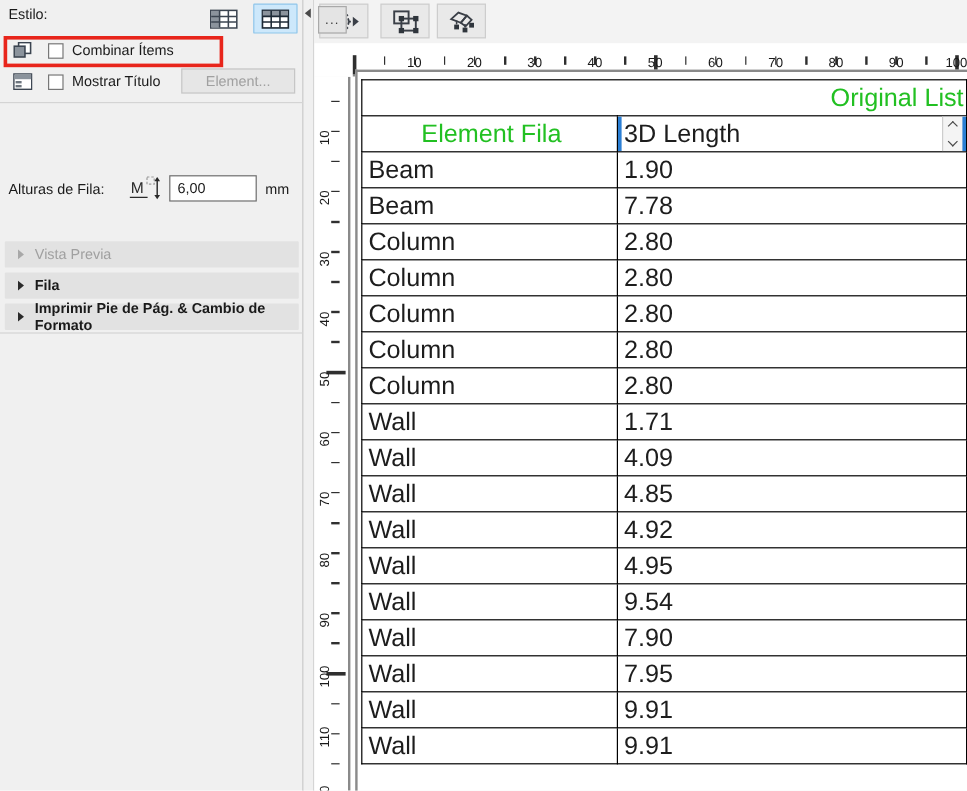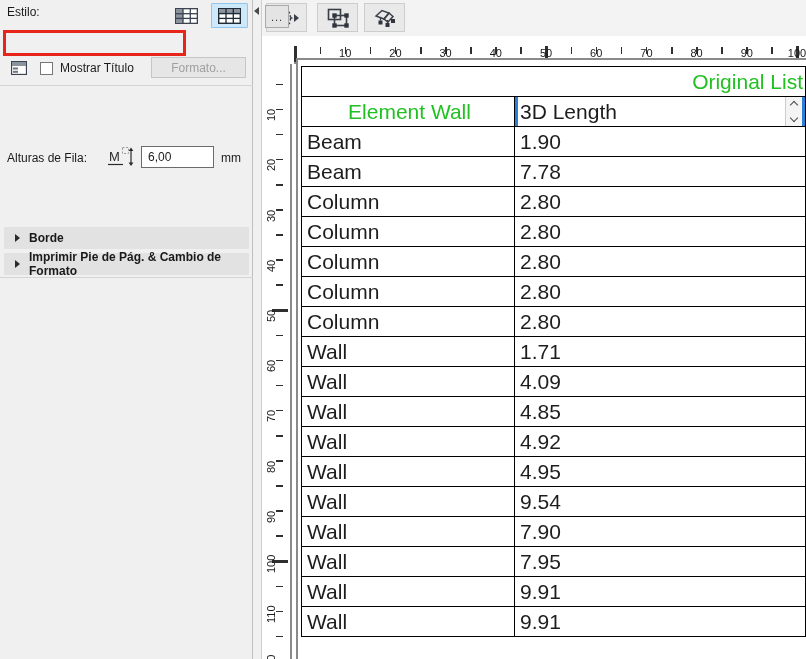--- a/index.html
+++ b/index.html
@@ -252,35 +252,45 @@
           <rect x="0.5" y="0.5" width="22" height="15" fill="#ffffff" stroke="#1e2a36" stroke-width="1.8"></rect>
           <rect x="1" y="1" width="21" height="4.6" fill="#8b939c"></rect>
           <line x1="8" y1="1" x2="8" y2="15" stroke="#1e2a36" stroke-width="1.3"></line>
           <line x1="15.3" y1="1" x2="15.3" y2="15" stroke="#1e2a36" stroke-width="1.3"></line>
           <line x1="1" y1="5.6" x2="22" y2="5.6" stroke="#1e2a36" stroke-width="1.4"></line>
           <line x1="1" y1="10.4" x2="22" y2="10.4" stroke="#1e2a36" stroke-width="1.3"></line>
         </svg>
       </div>
     </div>
 
+    <div class="opt-row" style="top:30px; width:253px;">
+      <span class="opt-icon">
+        <svg width="16" height="15" viewBox="0 0 16 15">
+          <rect x="4.5" y="0.5" width="10" height="9" fill="#ffffff" stroke="#3b4450" stroke-width="1.3"></rect>
+          <rect x="0.8" y="3.5" width="9" height="9" fill="#8b939c" stroke="#3b4450" stroke-width="1.3"></rect>
+        </svg>
+      </span>
+      <span class="cbx"></span>
+      <span class="opt-txt">Combinar Ítems</span>
+    </div>
 
     <div class="opt-row" style="top:56px; width:253px;">
       <span class="opt-icon">
         <svg width="16" height="14" viewBox="0 0 16 14">
           <rect x="0.5" y="0.5" width="15" height="13" fill="#ffffff" stroke="#3b4450" stroke-width="1.3"></rect>
           <rect x="1" y="1" width="14" height="4" fill="#8b939c"></rect>
           <rect x="2" y="6.5" width="5" height="2" fill="#6d757e"></rect>
           <rect x="2" y="9.8" width="5" height="2" fill="#6d757e"></rect>
         </svg>
       </span>
       <span class="cbx"></span>
       <span class="opt-txt">Mostrar Título</span>
     </div>
 
-    <div id="edit-btn">Formato...</div>
+    <div id="edit-btn">Element...</div>
 
     <div id="red-box"></div>
 
     <div class="divider" style="top:85px;"></div>
 
 
 
     <div id="rowh-label">Alturas de Fila:</div>
     <span id="rowh-icon">
       <svg width="28" height="22" viewBox="0 0 28 22">
@@ -288,23 +298,27 @@
         <line x1="0" y1="18.5" x2="15" y2="18.5" stroke="#2a2a2a" stroke-width="1.2"></line>
         <rect x="14.5" y="1.5" width="6" height="6" fill="none" stroke="#9a9a9a" stroke-width="1" stroke-dasharray="2 1.6"></rect>
         <line x1="23" y1="3" x2="23" y2="18" stroke="#2a2a2a" stroke-width="1.2"></line>
         <path d="M23 1.5 L20.6 5 L25.4 5 Z" fill="#2a2a2a"></path>
         <path d="M23 20 L20.6 16.5 L25.4 16.5 Z" fill="#2a2a2a"></path>
       </svg>
     </span>
     <div id="rowh-input">6,00</div>
     <div id="rowh-unit">mm</div>
 
+    <div class="accordion dis" style="top:201px;">
+      <span class="tri"></span>
+      <span class="alabel">Vista Previa</span>
+    </div>
     <div class="accordion" style="top:227px;">
       <span class="tri"></span>
-      <span class="alabel">Borde</span>
+      <span class="alabel">Fila</span>
     </div>
     <div class="accordion" style="top:253px;">
       <span class="tri"></span>
       <span class="alabel">Imprimir Pie de Pág. &amp; Cambio de Formato</span>
     </div>
 
     <div class="divider" style="top:277px;"></div>
   </div>
 
   <div id="splitter">
@@ -428,21 +442,21 @@
       <table id="schedule">
         <colgroup>
             <col style="width:213px">
             <col style="width:291px">
           </colgroup>
         <tbody id="sched-body">
             <tr>
               <td class="title-cell" colspan="2" style="color: rgb(34, 192, 34);">Original List</td>
             </tr>
             <tr>
-              <td class="hdr-green" style="color: rgb(34, 192, 34);">Element Wall</td>
+              <td class="hdr-green" style="color: rgb(34, 192, 34);">Element Fila</td>
               <td class="hdr-edit"><span>3D Length</span><div id="hdr-spin">
                   <span class="spin-chev"></span>
                   <span class="spin-chev dn"></span>
                 </div></td>
             </tr>
             <tr>
               <td class="data-cell">Beam</td>
               <td class="data-cell">1.90</td>
             </tr>
             <tr>

